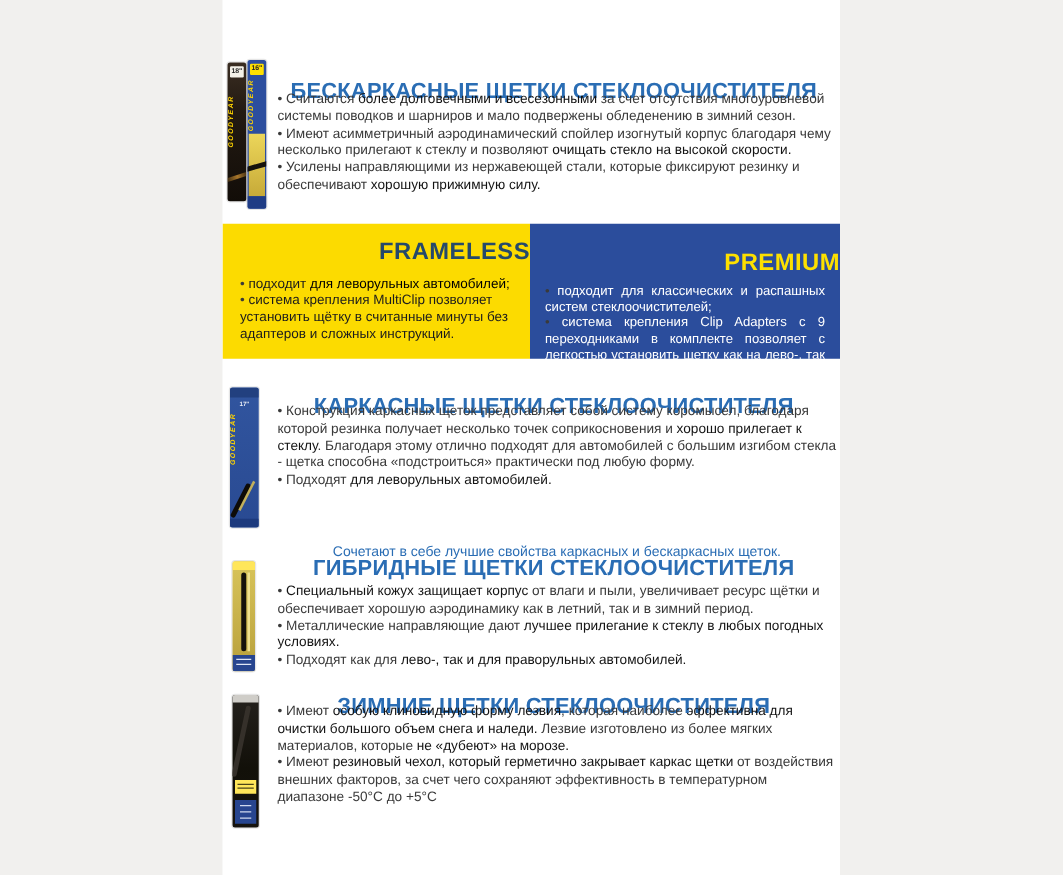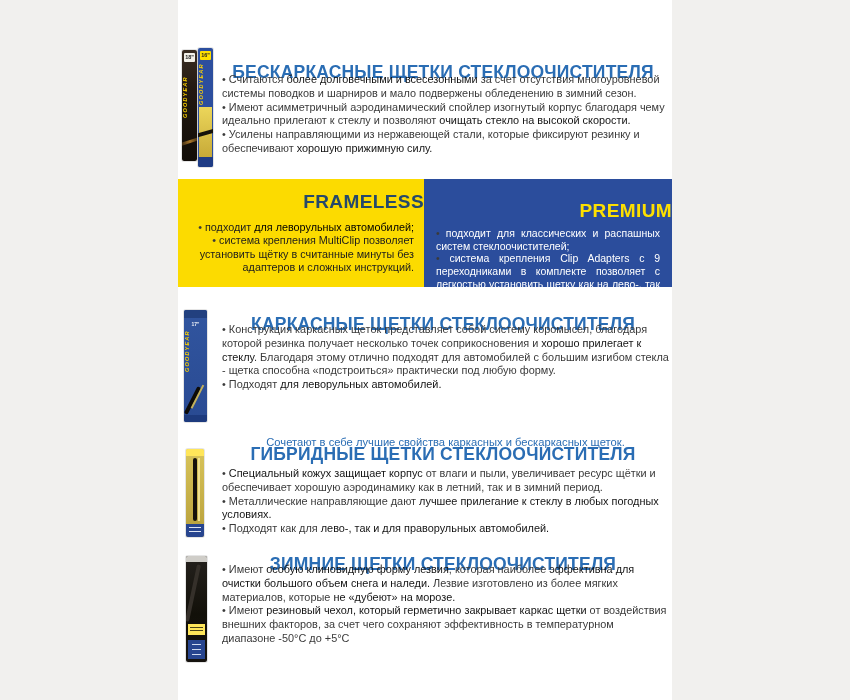--- a/index.html
+++ b/index.html
@@ -31,21 +31,21 @@
   .panel-row { position:absolute; left:0; top:179px; width:494px; height:108px; display:flex; }
   .panel { overflow:hidden; position:relative; }
   .panel-yellow { width:246px; background:#fcdb00; }
   .panel-blue  { width:248px; background:#2b4d9c; }
   .panel h3 { margin:0; text-align:right; font-weight:800; letter-spacing:0.4px; }
   .panel-yellow h3 { padding-top:12px; font-size:19px; color:#25496b; }
   .panel-blue  h3 { padding-top:21px;  font-size:19px; color:#fde000; }
   .panel .bullets { position:static; width:auto; }
   .panel-yellow .bullets { margin:8px 10px 0 14px; }
   .panel-blue  .bullets { margin:5px 12px 0 12px; text-align:justify; }
-  .panel-yellow .bullet { font-size:10.8px; line-height:13.4px; color:#1c1c1c;text-align:right; }
+  .panel-yellow .bullet { font-size:10.8px; line-height:13.4px; color:#1c1c1c; }
   .panel-yellow .bullet .b { color:#000; }
   .panel-blue .bullet { font-size:10.5px; line-height:12.7px; color:#ffffff; }
   .panel-blue .bullet .b { color:#ffffff; }
 
   
   .pack { position:absolute; border-radius:2px; overflow:hidden; box-shadow:0 0 0 1px rgba(0,0,0,0.10); }
   .size-tag {
     position:absolute; top:3px; left:2px; right:2px; height:9px;
     font-size:5.5px; font-weight:bold; text-align:center; line-height:9px;
     border-radius:1px;
@@ -120,21 +120,21 @@
   <div class="pack pack-b">
     <div class="size-tag">16"</div>
     <div class="vbrand">goodyear</div>
     <div class="tray"></div>
     <div class="blade"></div>
     <div class="foot"></div>
   </div>
   <h2 id="t1" class="sec-title">БЕСКАРКАСНЫЕ ЩЕТКИ СТЕКЛООЧИСТИТЕЛЯ</h2>
   <div id="b1" class="bullets">
       <div class="bullet"><span class="marker">• </span><span>Считаются </span><span class="b">более долговечными и всесезонными</span><span> за счет отсутствия многоуровневой системы поводков и шарниров и мало подвержены обледенению в зимний сезон.</span></div>
-      <div class="bullet"><span class="marker">• </span><span>Имеют асимметричный аэродинамический спойлер изогнутый корпус благодаря чему идеально прилегают к стеклу и позволяют </span><span class="b">очищать стекло на высокой скорости.</span></div>
+      <div class="bullet"><span class="marker">• </span><span>Имеют асимметричный аэродинамический спойлер изогнутый корпус благодаря чему несколько прилегают к стеклу и позволяют </span><span class="b">очищать стекло на высокой скорости.</span></div>
       <div class="bullet"><span class="marker">• </span><span>Усилены направляющими из нержавеющей стали, которые фиксируют резинку и обеспечивают </span><span class="b">хорошую прижимную силу.</span></div>
     </div>
 
   <div class="panel-row">
     <div class="panel panel-yellow">
       <h3>FRAMELESS</h3>
       <div class="bullets">
           <div class="bullet"><span class="marker">• </span><span>подходит </span><span class="b">для леворульных автомобилей;</span></div>
           <div class="bullet"><span class="marker">• </span><span>система крепления MultiClip позволяет установить щётку в считанные минуты без адаптеров и сложных инструкций.</span></div>
         </div>

